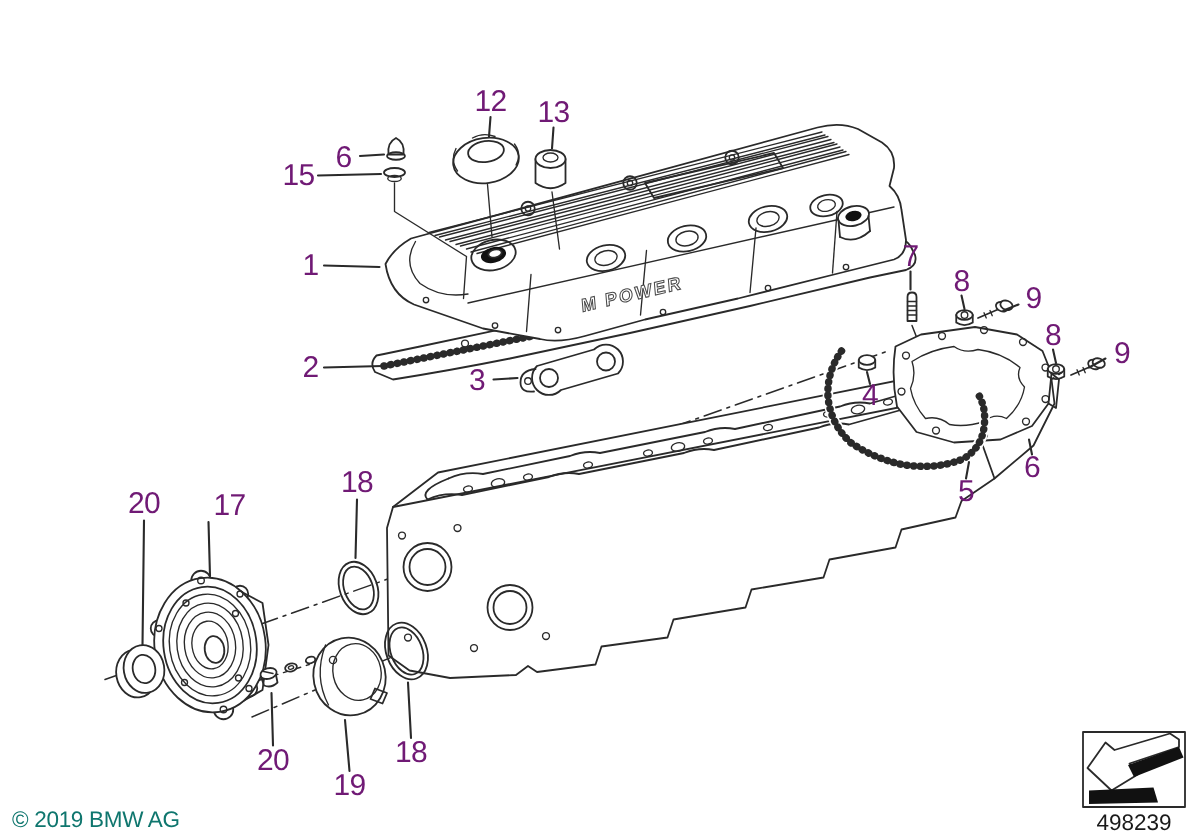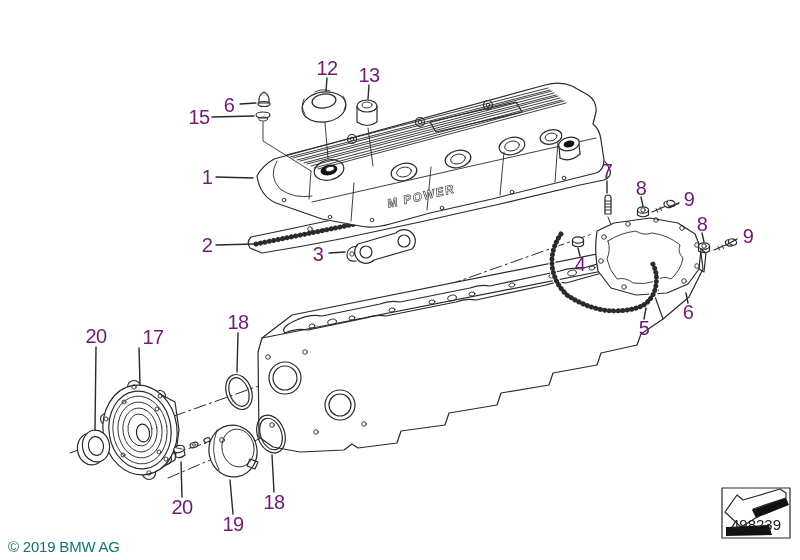--- a/index.html
+++ b/index.html
@@ -13,21 +13,21 @@
   .art .thin{stroke-width:0.9;}
   .art .axis{stroke-width:1;stroke-dasharray:12 4 2 4;}
   .art .leader{stroke-width:1.4;}
   .art .dots{stroke-width:5;stroke-dasharray:0.1 4.4;stroke-linecap:round;}
   .art .wband{stroke:#ffffff;stroke-width:7;}
   .art .emboss{fill:#ffffff;stroke:#4a4a4a;stroke-width:0.7;font-weight:bold;
                font-size:12px;letter-spacing:1.5px;font-family:"Liberation Sans",sans-serif;}
   .co{position:absolute;transform:translate(-50%,-50%);font-weight:normal;font-size:20px;
       color:#701a75;line-height:1;letter-spacing:-0.5px;white-space:nowrap;cursor:pointer;text-align:center;}
   .copyright{position:absolute;left:8px;top:538px;font-size:15px;color:#0f766e;letter-spacing:-0.2px;}
-  .dianum{position:absolute;left:718px;top:516px;width:76px;text-align:center;
+  .dianum{position:absolute;left:718px;top:540px;width:76px;text-align:center;
           font-size:15px;color:#1a1a1a;}
 </style>
 </head>
 <body>
 
 <div class="stage">
 
 <svg class="art" width="800" height="560" viewBox="0 0 800 560">
   <defs>
     <pattern id="hatch" width="4" height="4" patternUnits="userSpaceOnUse">

